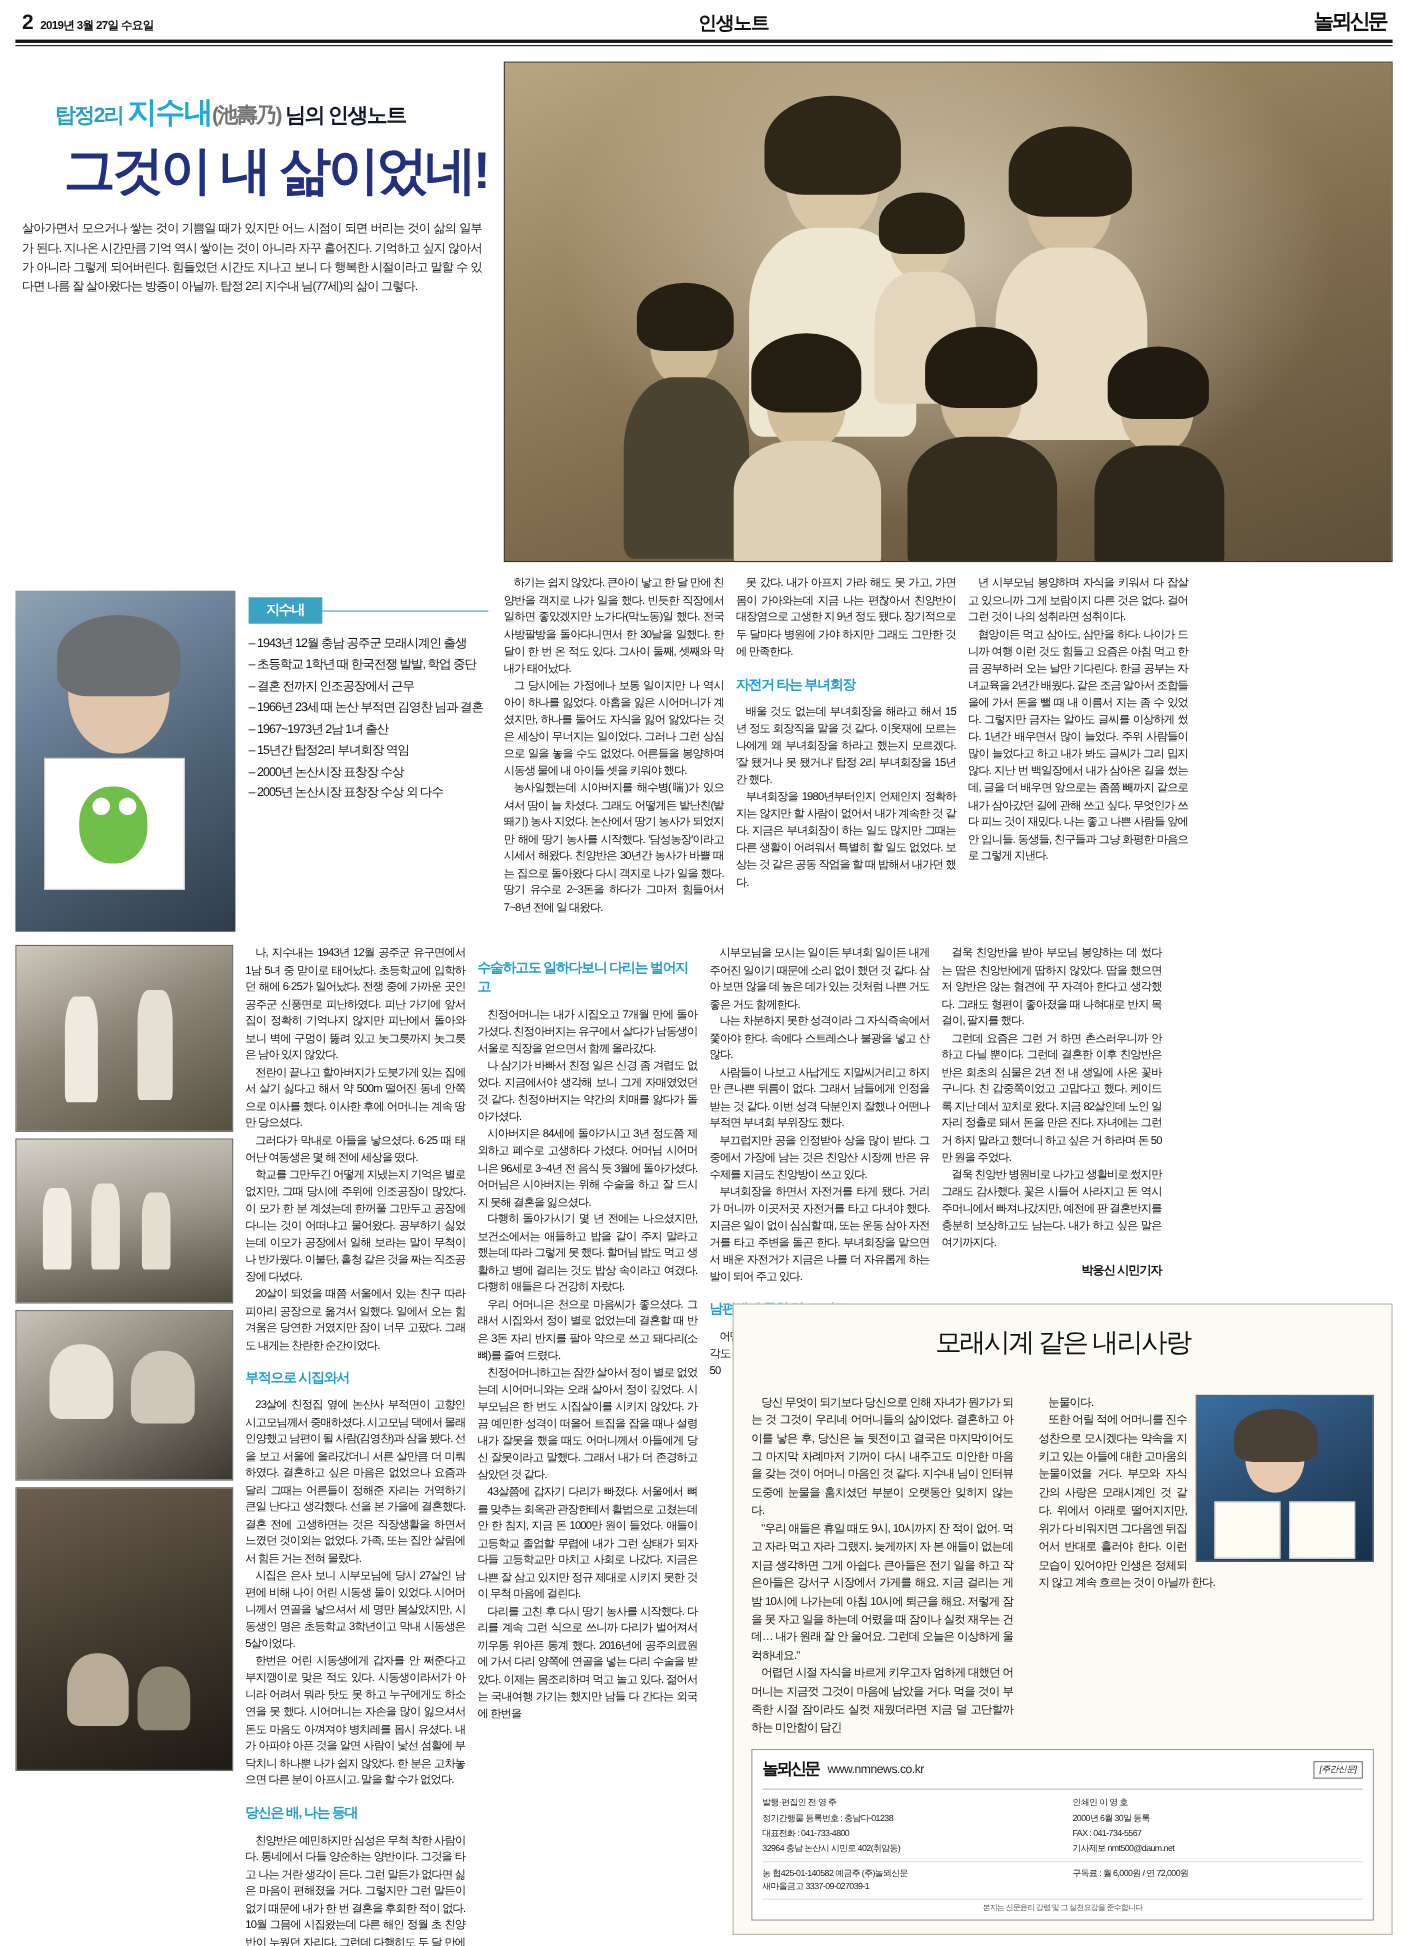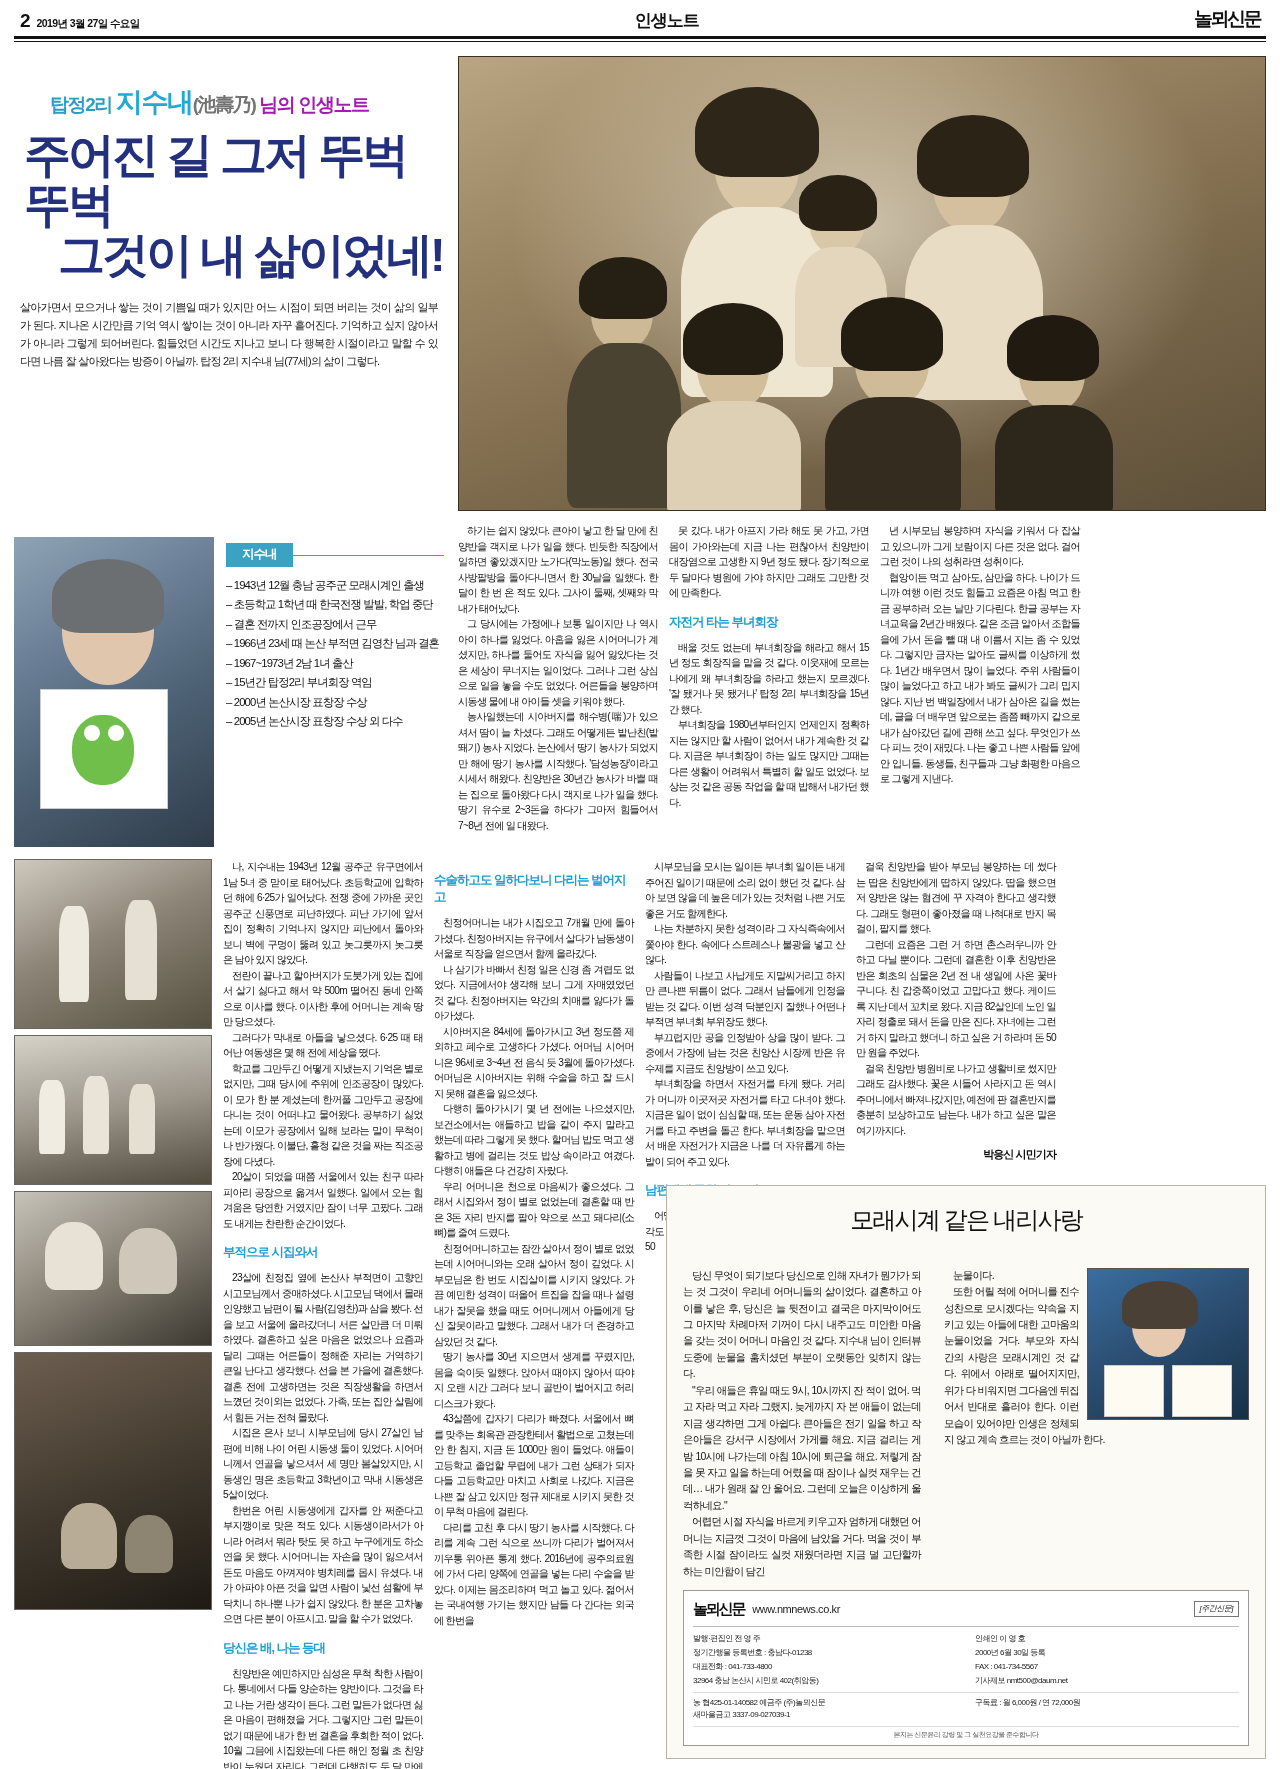--- a/index.html
+++ b/index.html
@@ -30,21 +30,21 @@
 
   
   .top-area { display:flex; gap:14px; margin-top:14px; }
   .top-left { width:430px; }
   .top-right { flex:1; }
 
   .kicker { font-size:19px; letter-spacing:-1.4px; color:#2a9fc4; font-weight:bold;
             margin:28px 0 0 36px; white-space:nowrap;}
   .kicker .nm { font-size:27px; color:#1fa9d6; }
   .kicker .hanja { font-size:19px; color:#737373; }
-  .kicker .tail { color:#a21caf; }
+  .kicker .tail { color:#0f172a; }
 
   .headline { color:#23307e; font-weight:bold; letter-spacing:-3px; line-height:1.06;
               font-size:47px; margin:10px 0 0 10px; }
   .headline .l2 { display:block; margin-left:34px; }
 
   .lead { font-size:11px; line-height:1.62; letter-spacing:-0.75px; color:#1a1a1a;
           margin:20px 6px 0 6px; text-align:justify; }
 
   
   .photo-main {
@@ -141,21 +141,20 @@
   <div class="rule-thick"></div>
   <div class="rule-thin"></div>
 
   <div class="top-area">
 
     <div class="top-left">
       <div class="kicker">
         <span>탑정2리 </span><span class="nm">지수내</span><span class="hanja">(池壽乃)</span><span class="tail"> 님의 인생노트</span>
       </div>
       <div class="headline">
-        <span>주어진 길 그저 뚜벅뚜벅</span>
         <span class="l2">그것이 내 삶이었네!</span>
       </div>
       <p class="lead">살아가면서 모으거나 쌓는 것이 기쁨일 때가 있지만 어느 시점이 되면 버리는 것이 삶의 일부가 된다. 지나온 시간만큼 기억 역시 쌓이는 것이 아니라 자꾸 흩어진다. 기억하고 싶지 않아서가 아니라 그렇게 되어버린다. 힘들었던 시간도 지나고 보니 다 행복한 시절이라고 말할 수 있다면 나름 잘 살아왔다는 방증이 아닐까. 탑정 2리 지수내 님(77세)의 삶이 그렇다.</p>
     </div>
 
     <div class="top-right">
       <div class="photo-main">
 
         <div class="pm-head" style="left:255px;top:55px;width:86px;height:104px;background:#d8c6a6;"></div>
         <div class="pm-fig" style="left:236px;top:30px;width:124px;height:90px;background:#2e2618;border-radius:52% 52% 30% 30%;"></div>
@@ -273,21 +272,20 @@
     </div>
 
     <div class="col" style="width:200px;">
       <div class="sub">수술하고도 일하다보니 다리는 벌어지고</div>
       <p>친정어머니는 내가 시집오고 7개월 만에 돌아가셨다. 친정아버지는 유구에서 살다가 남동생이 서울로 직장을 얻으면서 함께 올라갔다.</p>
       <p>나 삼기가 바빠서 친정 일은 신경 좀 겨렵도 없었다. 지금에서야 생각해 보니 그게 자매였었던 것 같다. 친정아버지는 약간의 치매를 앓다가 돌아가셨다.</p>
       <p>시아버지은 84세에 돌아가시고 3년 정도쯤 제외하고 폐수로 고생하다 가셨다. 어머님 시어머니은 96세로 3~4년 전 음식 듯 3월에 돌아가셨다. 어머님은 시아버지는 위해 수술을 하고 잘 드시지 못해 결혼을 잃으셨다.</p>
       <p>다행히 돌아가시기 몇 년 전에는 나으셨지만, 보건소에서는 애들하고 밥을 같이 주지 말라고 했는데 따라 그렇게 못 했다. 할머님 밥도 먹고 생활하고 병에 걸리는 것도 밥상 속이라고 여겼다. 다행히 애들은 다 건강히 자랐다.</p>
       <p>우리 어머니은 천으로 마음씨가 좋으셨다. 그래서 시집와서 정이 별로 없었는데 결혼할 때 반은 3돈 자리 반지를 팔아 약으로 쓰고 돼다리(소뼈)를 줄여 드렸다.</p>
       <p>친정어머니하고는 잠깐 살아서 정이 별로 없었는데 시어머니와는 오래 살아서 정이 깊었다. 시부모님은 한 번도 시집살이를 시키지 않았다. 가끔 예민한 성격이 떠올어 트집을 잡을 때나 설령 내가 잘못을 했을 때도 어머니께서 아들에게 당신 잘못이라고 말했다. 그래서 내가 더 존경하고 삼았던 것 같다.</p>
-      <p>땅기 농사를 30년 지으면서 생계를 꾸렸지만, 몸을 숙이듯 일했다. 앉아서 때야지 않아서 따야 지 오랜 시간 그러다 보니 골반이 벌어지고 허리디스크가 왔다.</p>
       <p>43살쯤에 갑자기 다리가 빠졌다. 서울에서 뼈를 맞추는 회옥관 관장한테서 활법으로 고쳤는데 안 한 침지, 지금 돈 1000만 원이 들었다. 애들이 고등학교 졸업할 무렵에 내가 그런 상태가 되자 다들 고등학교만 마치고 사회로 나갔다. 지금은 나쁜 잘 삼고 있지만 정규 제대로 시키지 못한 것이 무척 마음에 걸린다.</p>
       <p>다리를 고친 후 다시 땅기 농사를 시작했다. 다리를 계속 그런 식으로 쓰니까 다리가 벌어져서 끼우통 위아픈 통계 했다. 2016년에 공주의료원에 가서 다리 양쪽에 연골을 넣는 다리 수술을 받았다. 이제는 몸조리하며 먹고 놀고 있다. 젊어서는 국내여행 가기는 했지만 남들 다 간다는 외국에 한번을</p>
     </div>
 
     <div class="col" style="width:200px;">
       <p>시부모님을 모시는 일이든 부녀회 일이든 내게 주어진 일이기 때문에 소리 없이 했던 것 같다. 삼아 보면 않을 데 높은 데가 있는 것처럼 나쁜 거도 좋은 거도 함께한다.</p>
       <p>나는 차분하지 못한 성격이라 그 자식즉속에서 쫓아야 한다. 속에다 스트레스나 불광을 넣고 산 않다.</p>
       <p>사람들이 나보고 사납게도 지말씨거리고 하지만 큰나쁜 뒤름이 없다. 그래서 남들에게 인정을 받는 것 같다. 이번 성격 닥분인지 잘했나 어떤나 부적면 부녀회 부위장도 했다.</p>
       <p>부끄럽지만 공을 인정받아 상을 많이 받다. 그중에서 가장에 남는 것은 친앙산 시장께 반은 유수제를 지금도 친앙방이 쓰고 있다.</p>
       <p>부녀회장을 하면서 자전거를 타게 됐다. 거리가 머니까 이곳저곳 자전거를 타고 다녀야 했다. 지금은 일이 없이 심심할 때, 또는 운동 삼아 자전거를 타고 주변을 돌곤 한다. 부녀회장을 맡으면서 배운 자전거가 지금은 나를 더 자유롭게 하는 발이 되어 주고 있다.</p>

